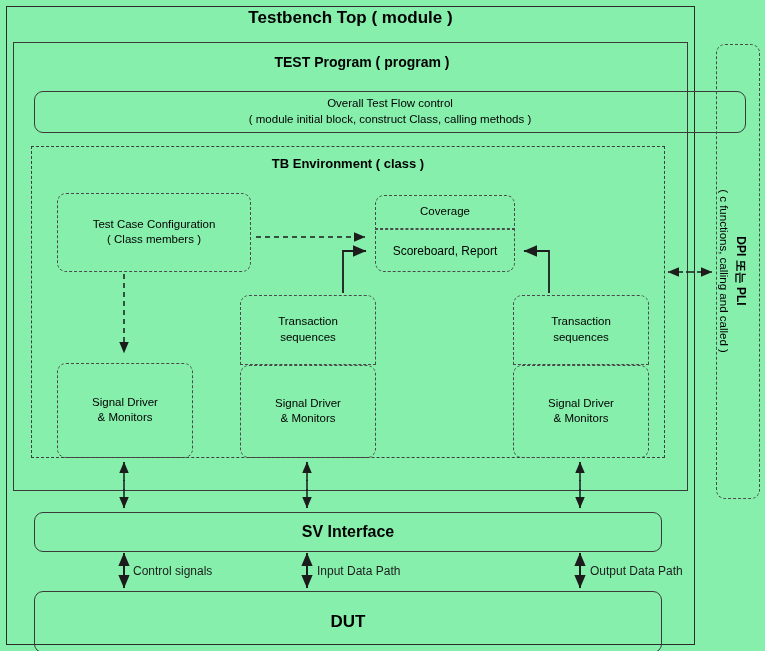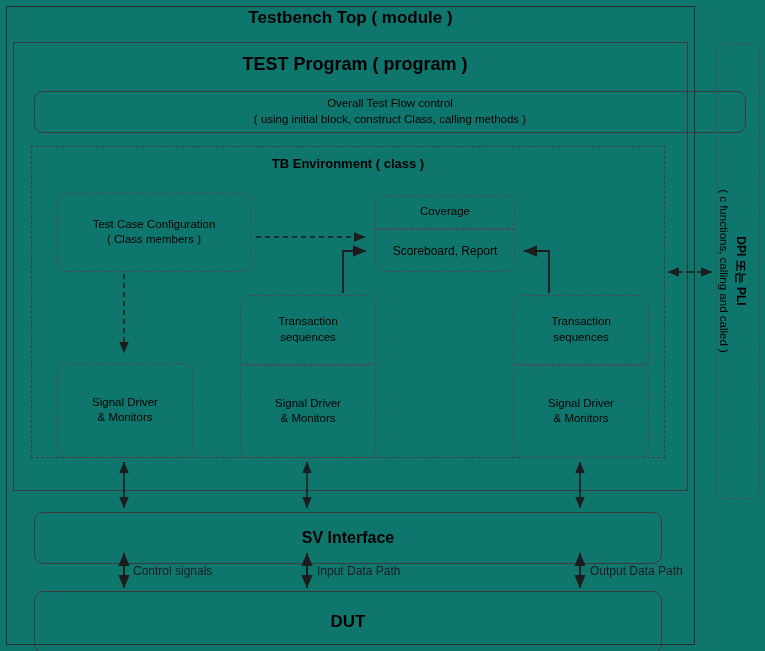--- a/index.html
+++ b/index.html
@@ -8,21 +8,21 @@
     background: #ffffff;
   }
   body {
     font-family: "Liberation Sans", sans-serif;
     color: #000000;
   }
   #canvas {
     position: relative;
     width: 765px;
     height: 651px;
-    background: #0f766e;
+    background: #86efac;
     overflow: hidden;
   }
   .box {
     position: absolute;
     box-sizing: border-box;
     background: transparent;
   }
   .solid {
     border: 1.6px solid #2b2b2b;
   }
@@ -77,26 +77,26 @@
 </style>
 </head>
 <body>
 
 <div id="canvas">
 
   <div class="box solid" style="left:6px; top:6px; width:689px; height:639px;"></div>
   <div class="title" style="top:8px; left:6px; width:689px; font-size:17px;">Testbench Top ( module )</div>
 
   <div class="box solid-thin" style="left:13px; top:42px; width:675px; height:449px;"></div>
-  <div class="title" style="top:54px; left:13px; width:684px; font-size:18px;">TEST Program ( program )</div>
+  <div class="title" style="top:54px; left:13px; width:684px; font-size:14px;padding-left:7px;">TEST Program ( program )</div>
 
   <div class="box solid-thin rounded" style="left:34px; top:91px; width:712px; height:42px;">
     <div class="ctext" style="font-size:11.5px;">
       <span>Overall Test Flow control</span><br>
-      <span>( using initial block, construct Class, calling methods )</span>
+      <span>( module initial block, construct Class, calling methods )</span>
     </div>
   </div>
 
   <div class="box dashed" style="left:31px; top:146px; width:634px; height:312px;"></div>
   <div class="title" style="top:156px; left:31px; width:634px; font-size:13px;">TB Environment ( class )</div>
 
   <div class="box dashed-thin" style="left:375px; top:195px; width:140px; height:34px; border-radius:9px 9px 0 0;">
     <div class="ctext" style="font-size:11.5px;">Coverage</div>
   </div>
 
@@ -139,21 +139,21 @@
     </div>
   </div>
 
   <div class="box dashed-thin rounded" style="left:57px; top:363px; width:136px; height:95px;">
     <div class="ctext" style="font-size:11.5px;">
       <span>Signal Driver</span><br>
       <span>&amp; Monitors</span>
     </div>
   </div>
 
-  <div class="box solid-thin rounded" style="left:34px; top:512px; width:628px; height:52px;">
+  <div class="box solid-thin rounded" style="left:34px; top:512px; width:628px; height:40px;">
     <div class="ctext" style="font-size:16px; font-weight:bold;">SV Interface</div>
   </div>
 
   <div class="box solid-thin rounded" style="left:34px; top:591px; width:628px; height:62px;">
     <div class="ctext" style="font-size:17px; font-weight:bold;">DUT</div>
   </div>
 
   <div class="box dashed-thin rounded" style="left:716px; top:44px; width:44px; height:455px;"></div>
   <div class="vtext" style="left:calc(716px + 22px - 227px); top:calc(44px + 227px - 11px); width:454px; height:22px;
               transform: rotate(90deg); font-size:12px; font-weight:bold; line-height:1.4;">

